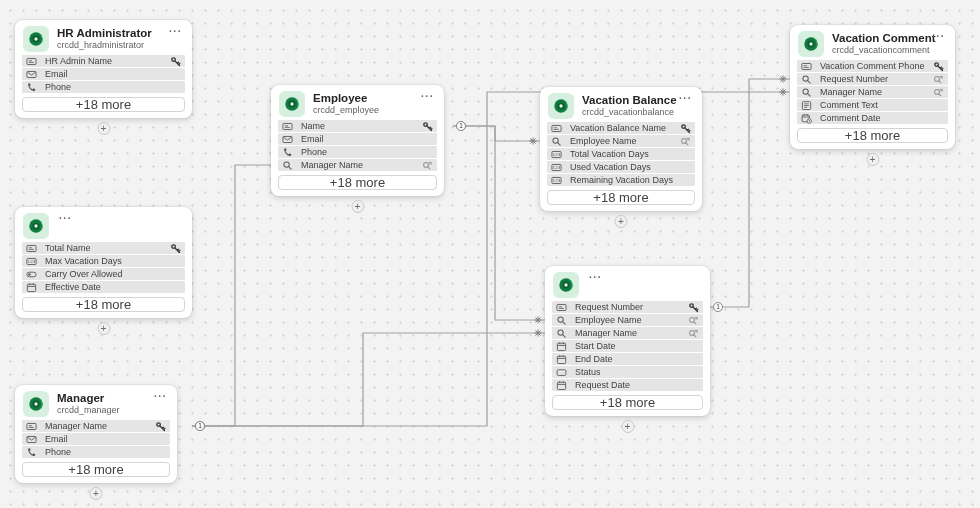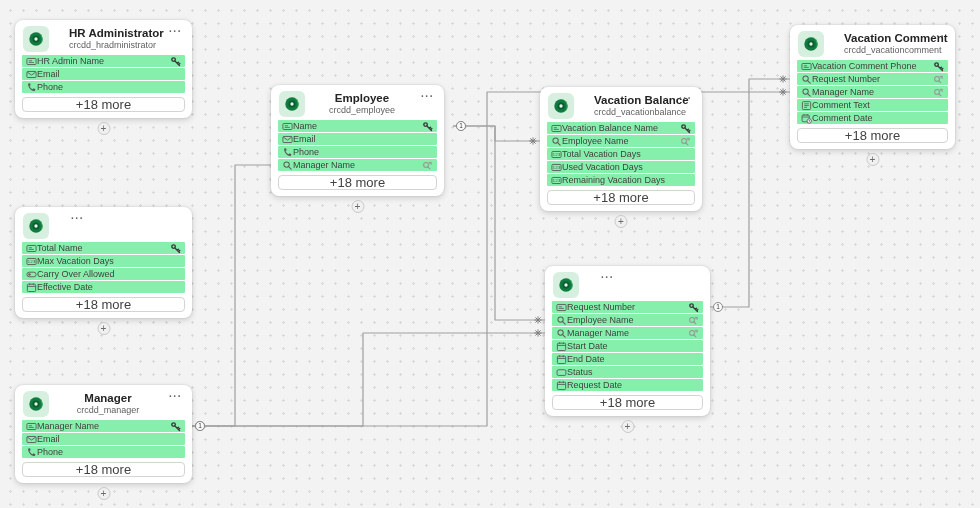--- a/index.html
+++ b/index.html
@@ -12,31 +12,31 @@
     background-image:radial-gradient(circle,#d9d9d9 1px,rgba(0,0,0,0) 1.3px);
     background-size:13px 13px;
     background-position:4px 4px;
   }
   #wires{position:absolute;left:0;top:0;z-index:1;}
   .card{
     position:absolute;z-index:2;
     background:#ffffff;border-radius:8px;
     box-shadow:0 0 2px rgba(0,0,0,.14),0 2px 6px rgba(0,0,0,.16);
   }
-  .card-head{display:flex;align-items:center;gap:20px;height:26px;padding:6px 8px 3px 8px;text-align:center;}
+  .card-head{display:flex;align-items:center;gap:8px;height:26px;padding:6px 8px 3px 8px;}
   .logo{flex:none;width:26px;height:26px;border-radius:6px;background:#d6efdf;
         display:flex;align-items:center;justify-content:center;}
   .titles{flex:1;min-width:0;}
   .title{font-size:11.5px;font-weight:700;color:#242424;line-height:13px;white-space:nowrap;}
   .sub{font-size:9px;color:#616161;line-height:11px;white-space:nowrap;}
   .menu{align-self:flex-start;color:#616161;font-size:10px;font-weight:700;
         letter-spacing:1px;line-height:10px;padding:1px 2px;cursor:pointer;}
   .rows{padding:0 7px;}
-  .row{display:flex;align-items:center;gap:0;height:12px;margin-bottom:1px;
-       background:#86efac;padding:0 4px;border-radius:1px;}
+  .row{display:flex;align-items:center;gap:8px;height:12px;margin-bottom:1px;
+       background:#e5e5e5;padding:0 4px;border-radius:1px;}
   .row .fld-icon{flex:none;color:#5c5c5c;}
   .row .lbl{flex:1;font-size:9px;color:#424242;white-space:nowrap;overflow:hidden;line-height:12px;}
   .row .key-icon{flex:none;color:#3b3a39;}
   .row .lookup-icon{flex:none;color:#949494;}
   .more{display:block;margin:4px 7px 6px 7px;width:calc(100% - 14px);height:15px;
         background:#fff;border:1px solid #d4d4d4;border-radius:4px;
         font-family:inherit;font-size:13px;color:#424242;line-height:12px;padding:0;cursor:pointer;}
   .addbtn{position:absolute;left:50%;bottom:-17px;transform:translateX(-50%);
           width:13px;height:13px;border-radius:50%;background:#f0f0f0;
           border:1px solid #c9c9c9;color:#6b6b6b;font-size:10px;line-height:11px;
@@ -248,21 +248,21 @@
         <div class="row">
           <svg width="11" height="11" class="fld-icon">
             <use href="#i-calendar"></use>
           </svg>
           <span class="lbl">Effective Date</span>
         </div>
       </div>
     <button class="more">+18 more</button>
     <div class="addbtn">+</div>
   </div>
-    <div class="card" style="left: 15px; top: 385px; width: 177px;">
+    <div class="card" style="left: 15px; top: 385px; width: 162px;">
     <div class="card-head">
       <div class="logo">
         <svg width="20" height="20">
             <use href="#i-table-logo"></use>
           </svg>
       </div>
       <div class="titles">
         <div class="title">Manager</div>
         <div class="sub">crcdd_manager</div>
       </div>

